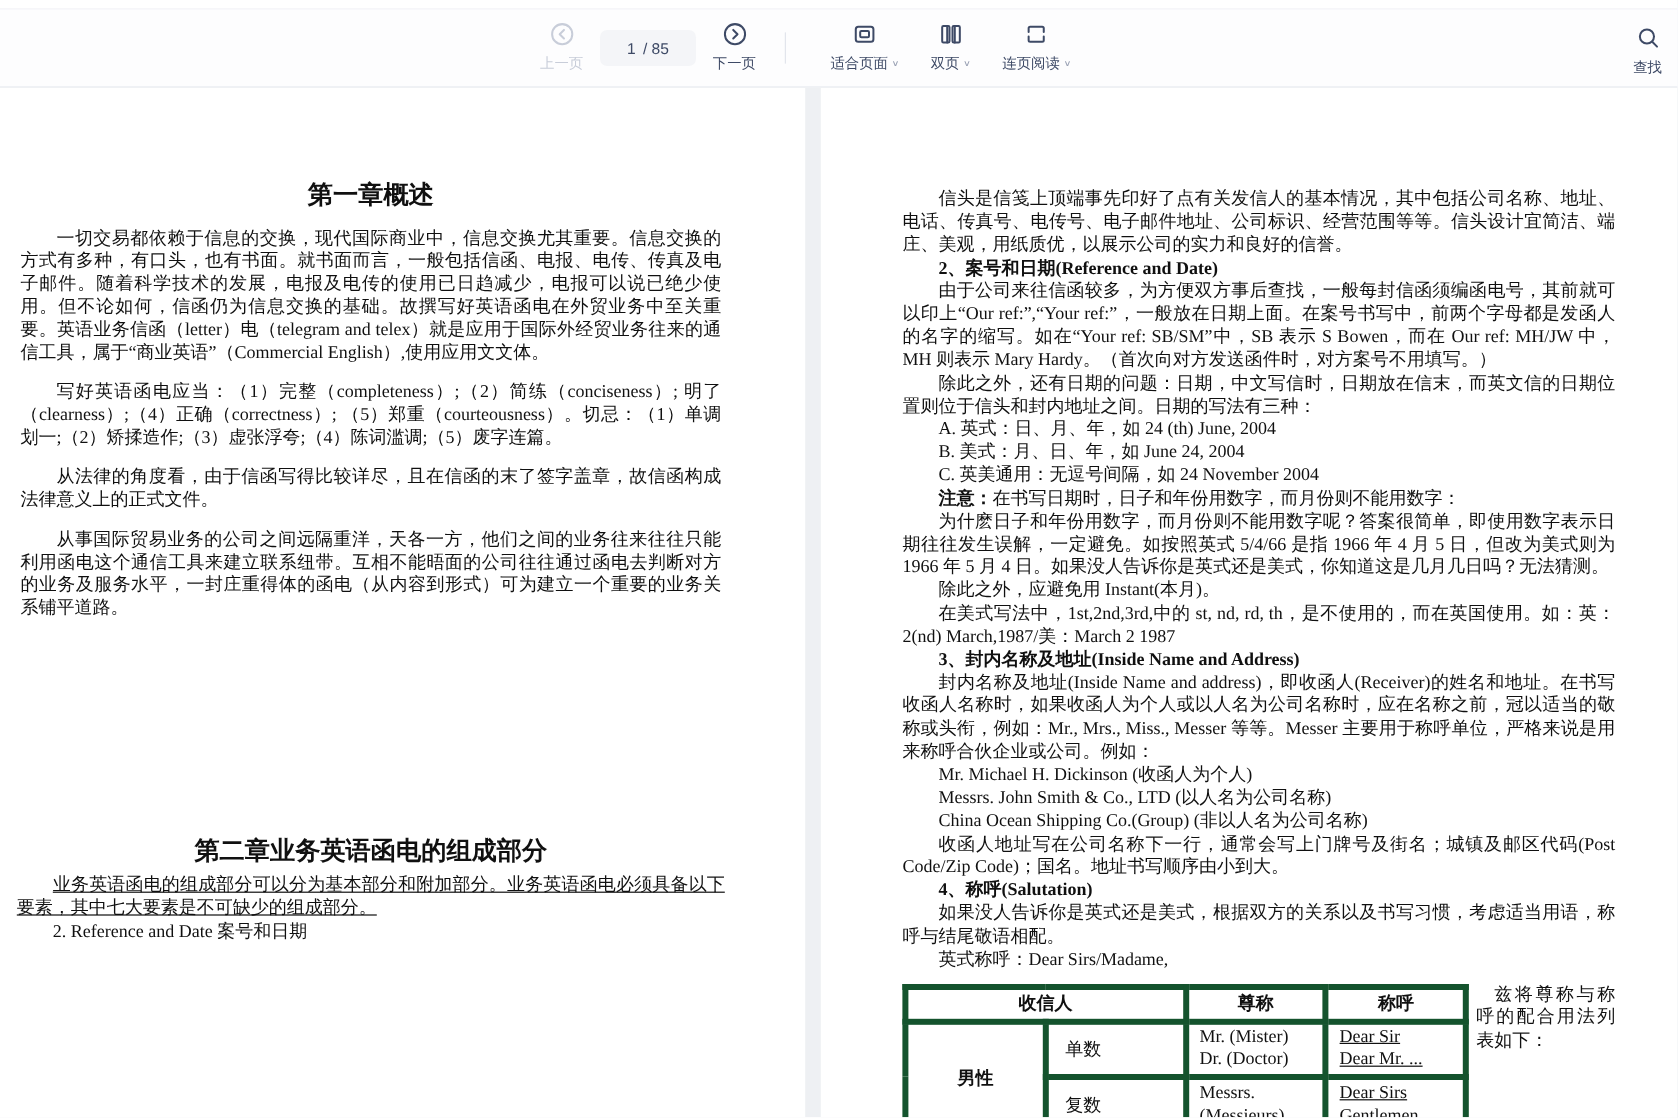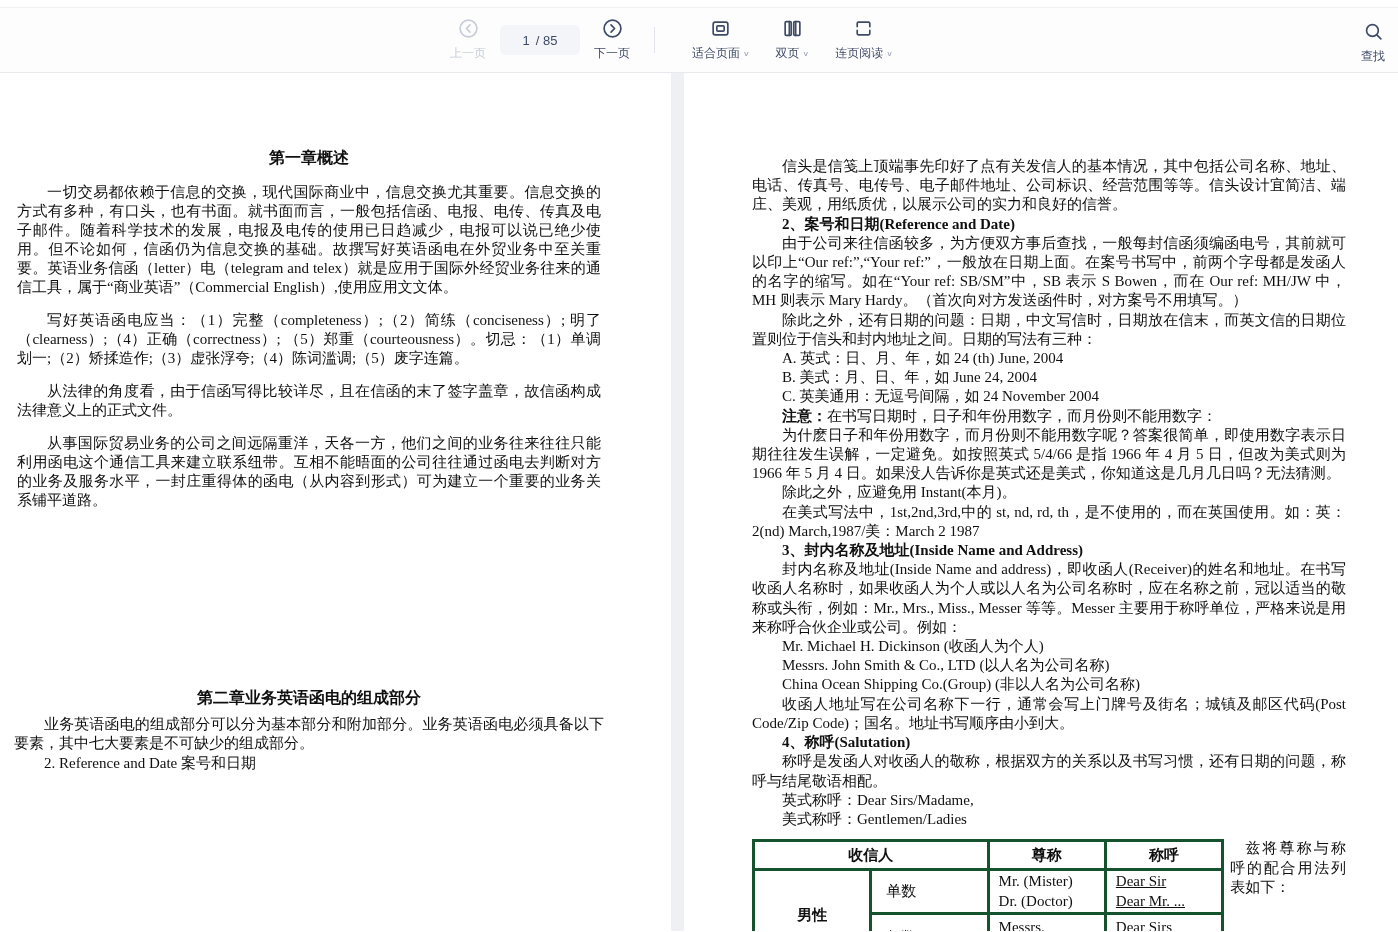--- a/index.html
+++ b/index.html
@@ -33,33 +33,33 @@
   }
   .vsep { width:1px; height:26px; background:#e2e5ec; margin:0 24px; }
   .toolbar .search { position:absolute; right:13px; top:13px;text-align:right; }
   .mt { margin:0 13px; }
   
   .content { display:flex; height:858px; background:#eef0f3; overflow:hidden; }
   .page { background:#fff; overflow:hidden; }
   .page-left  { width:671px; padding:75px 67px 0 14px; }
   .page-right { width:714px; margin-left:13px; padding:84px 52px 0 68px; }
   .doc { font-family:"Liberation Serif","DejaVu Serif",serif; color:#101010; font-size:15px; text-align:justify; }
-  .chap-title { font-size:16px; font-weight:bold; text-align:center; margin:0; text-indent:0; }
+  .chap-title { font-size:21px; font-weight:bold; text-align:center; margin:0; text-indent:0; }
   .c1 p { margin:14px 3px 0; line-height:19px; text-indent:2em; }
   .chap2 { margin-top:178px; }
-  .c2 p { margin:6px 0 0; line-height:19.4px; text-indent:2em; }
+  .c2 p { margin:6px 0 0; line-height:19.4px; text-indent:2em;text-decoration:underline; }
   .c2 .li { padding-left:2em; line-height:19.4px; }
   .rp p { margin:0; line-height:19.2px; text-indent:2em; }
   .rp .head { font-weight:bold; }
   .rp .li { padding-left:2em; line-height:19.2px; text-align:left; }
   .rp .li b { font-weight:bold; }
   
   .table-wrap { display:flex; margin-top:10px; }
   table.sal { border-collapse:collapse; width:489px; table-layout:fixed; font-family:"Liberation Serif","DejaVu Serif",serif; }
-  table.sal th, table.sal td { border:3px solid #14532d; font-size:15px; color:#101010; }
+  table.sal th, table.sal td { border:5px solid #14532d; font-size:15px; color:#101010; }
   table.sal th { height:29px; text-align:center; font-weight:bold; }
   td.gender { text-align:center; font-weight:bold; width:70px; }
   td.num { padding-left:14px; width:97px; }
   td.hon { padding-left:9px; width:145px; }
   td.salu { padding-left:9px; width:177px;text-decoration:underline; }
   .pre { white-space:pre-line; line-height:19.5px; }
   td.vtop { vertical-align:middle; height:40px; }
   td.vtop2 { vertical-align:middle; height:48px; }
   .side-note {
     width:120px; margin-left:6px; font-family:"Liberation Serif","DejaVu Serif",serif;
@@ -176,23 +176,22 @@
     <p>为什麽日子和年份用数字，而月份则不能用数字呢？答案很简单，即使用数字表示日期往往发生误解，一定避免。如按照英式 5/4/66 是指 1966 年 4 月 5 日，但改为美式则为 1966 年 5 月 4 日。如果没人告诉你是英式还是美式，你知道这是几月几日吗？无法猜测。</p>
     <p>除此之外，应避免用 Instant(本月)。</p>
     <p>在美式写法中，1st,2nd,3rd,中的 st, nd, rd, th，是不使用的，而在英国使用。如：英：2(nd) March,1987/美：March 2 1987</p>
     <p class="head">3、封内名称及地址(Inside Name and Address)</p>
     <p>封内名称及地址(Inside Name and address)，即收函人(Receiver)的姓名和地址。在书写收函人名称时，如果收函人为个人或以人名为公司名称时，应在名称之前，冠以适当的敬称或头衔，例如：Mr., Mrs., Miss., Messer 等等。Messer 主要用于称呼单位，严格来说是用来称呼合伙企业或公司。例如：</p>
     <div class="li">Mr. Michael H. Dickinson (收函人为个人)</div>
     <div class="li">Messrs. John Smith &amp; Co., LTD (以人名为公司名称)</div>
     <div class="li">China Ocean Shipping Co.(Group) (非以人名为公司名称)</div>
     <p>收函人地址写在公司名称下一行，通常会写上门牌号及街名；城镇及邮区代码(Post Code/Zip Code)；国名。地址书写顺序由小到大。</p>
     <p class="head">4、称呼(Salutation)</p>
-    <p>称呼是发函人对收函人的敬称，根据双方的关系以及书写习惯，还有日期的问题，称呼与结尾敬语相配。</p>
+    <p>如果没人告诉你是英式还是美式，根据双方的关系以及书写习惯，考虑适当用语，称呼与结尾敬语相配。</p>
     <div class="li">英式称呼：Dear Sirs/Madame,</div>
-    <div class="li">美式称呼：Gentlemen/Ladies</div>
 
     <div class="table-wrap">
       <table class="sal">
         <tbody>
             <tr>
           <th colspan="2">收信人</th>
           <th>尊称</th>
           <th>称呼</th>
         </tr>
         <tr>

